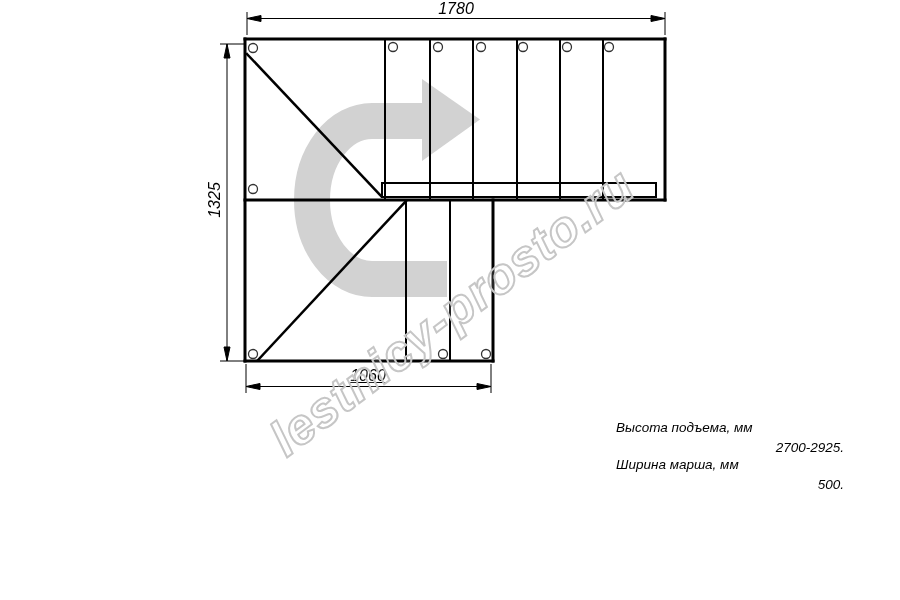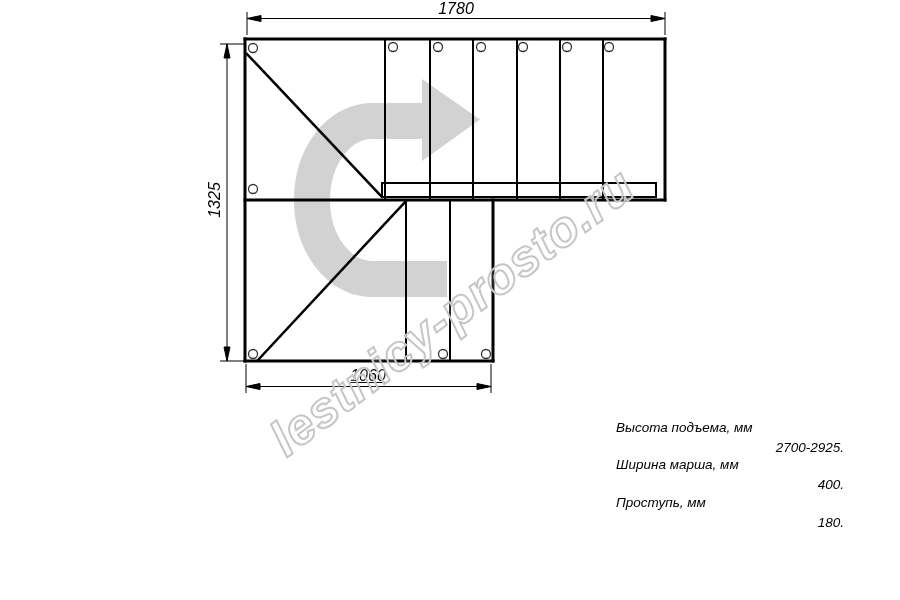--- a/index.html
+++ b/index.html
@@ -152,21 +152,17 @@
 
   <div id="watermark">lestnicy-prosto.ru</div>
 
   <div id="spec-table">
     <div class="spec-row">
       <span class="spec-label">Высота подъема, мм</span>
       <span class="spec-value">2700-2925.</span>
     </div>
     <div class="spec-row">
       <span class="spec-label">Ширина марша, мм</span>
-      <span class="spec-value">400.</span>
-    </div>
-    <div class="spec-row">
-      <span class="spec-label">Проступь, мм</span>
-      <span class="spec-value">180.</span>
+      <span class="spec-value">500.</span>
     </div>
   </div>
 
 </div>
 
 </body></html>

